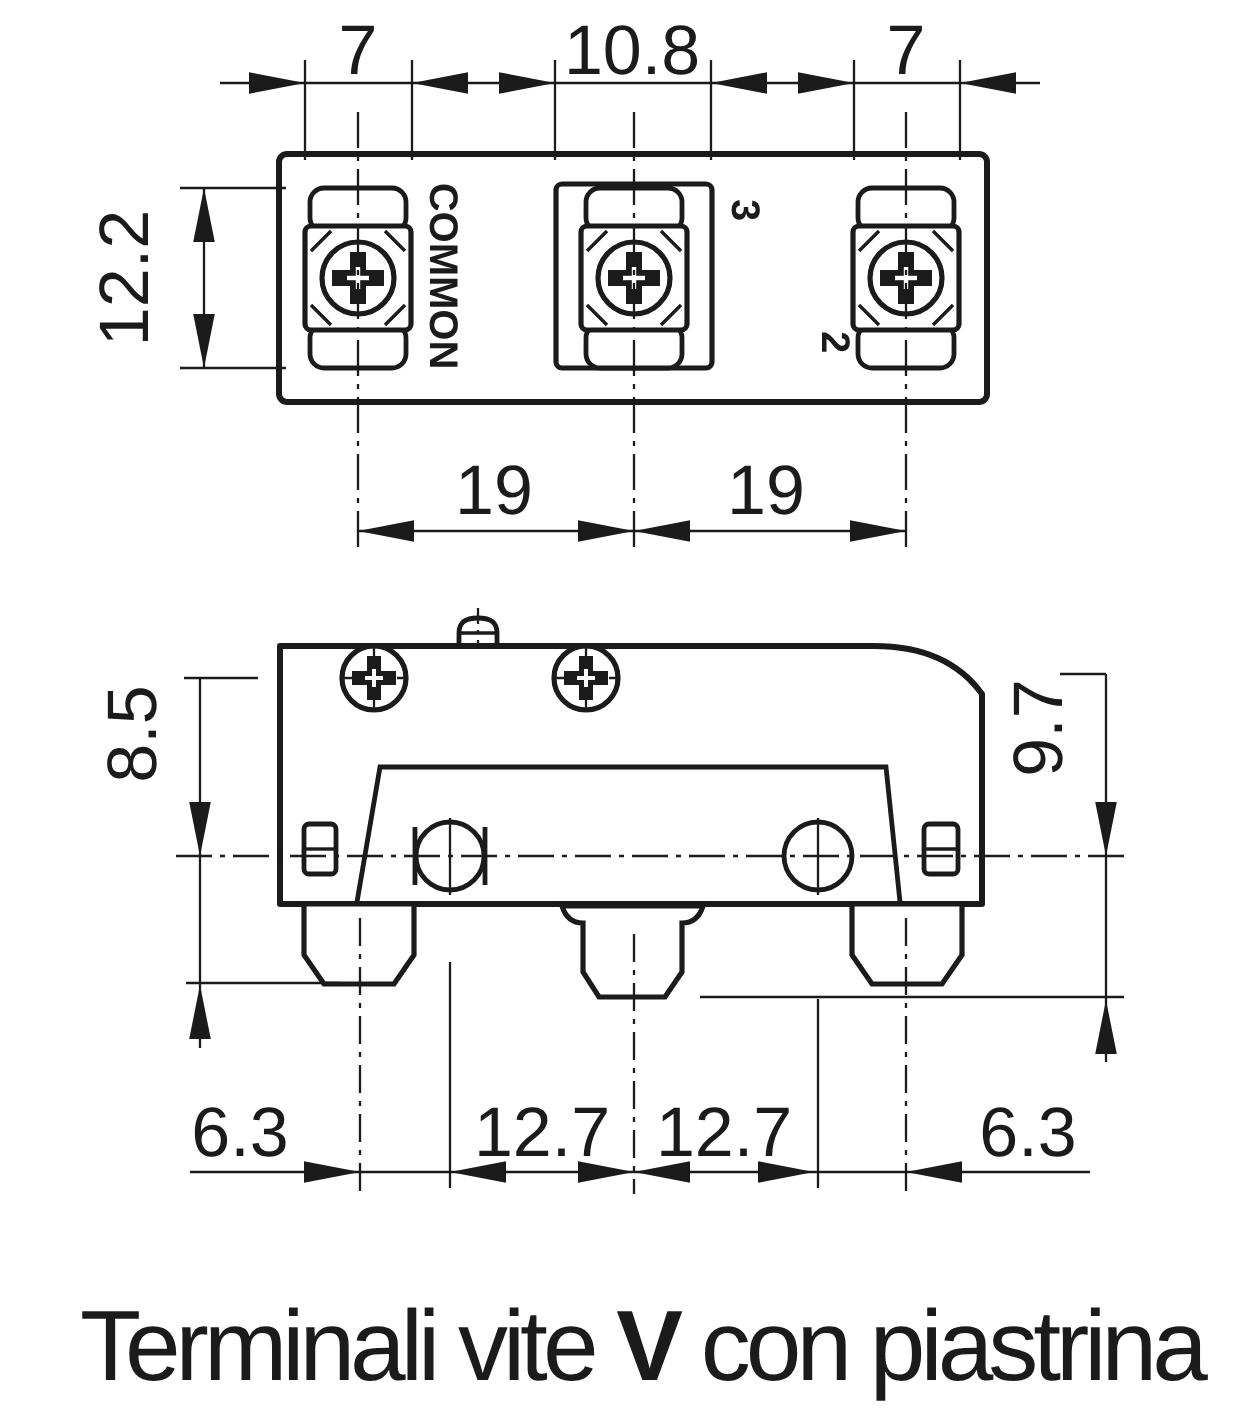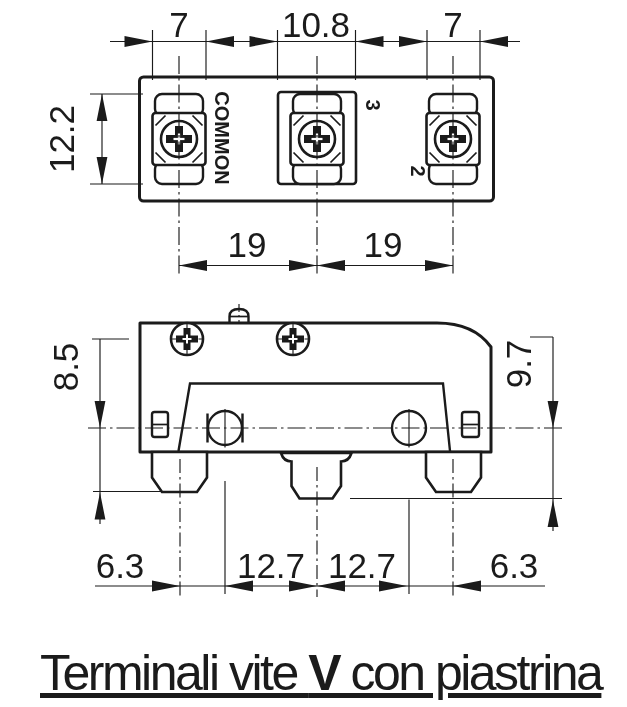--- a/index.html
+++ b/index.html
@@ -17,21 +17,21 @@
   .fb{fill:#1b1b1b;stroke:none;}
   .cl{stroke-dasharray:18 4 2.5 4;}
   .cl2{stroke-dasharray:14 4 2.5 4;}
   .cls{stroke-dasharray:6 3;}
   .clp{stroke-dasharray:8 3 2 3;}
   text{fill:#1b1b1b;}
   .dim{font-family:"Liberation Sans", sans-serif;font-size:35px;}
   .term{font-family:"Liberation Sans", sans-serif;font-size:20px;font-weight:bold;}
   .mid{text-anchor:middle;}
   #caption{position:absolute;left:40px;top:644px;width:587px;
-           font-size:50px;letter-spacing:-2.5px;color:#1b1b1b;white-space:pre;text-decoration:underline;}
+           font-size:50px;letter-spacing:-2.5px;color:#1b1b1b;white-space:pre;}
   #caption b{font-weight:bold;}
 </style>
 </head>
 <body>
 
 <div id="canvas">
 <svg width="627" height="707" viewBox="0 0 627 707">
 
   <defs>
 

